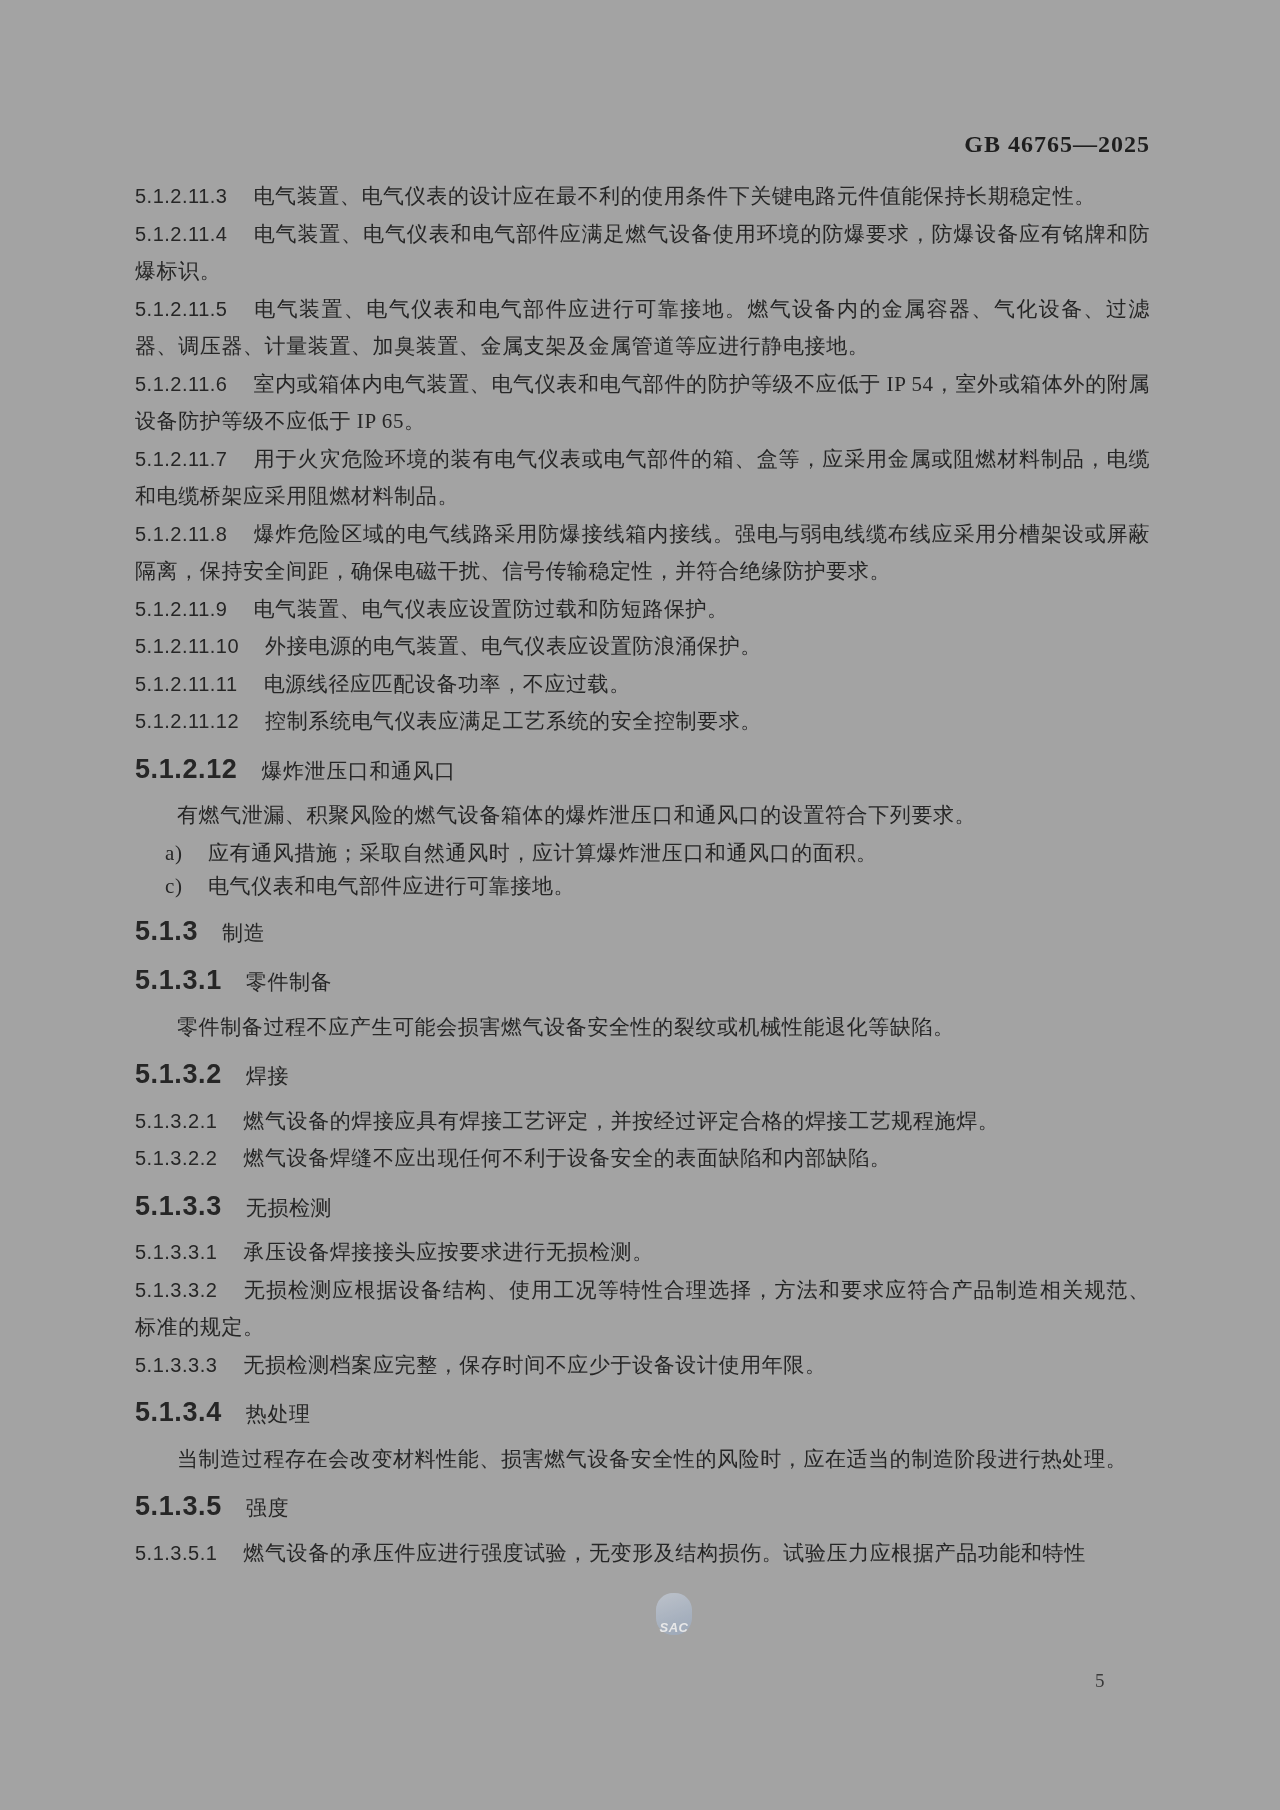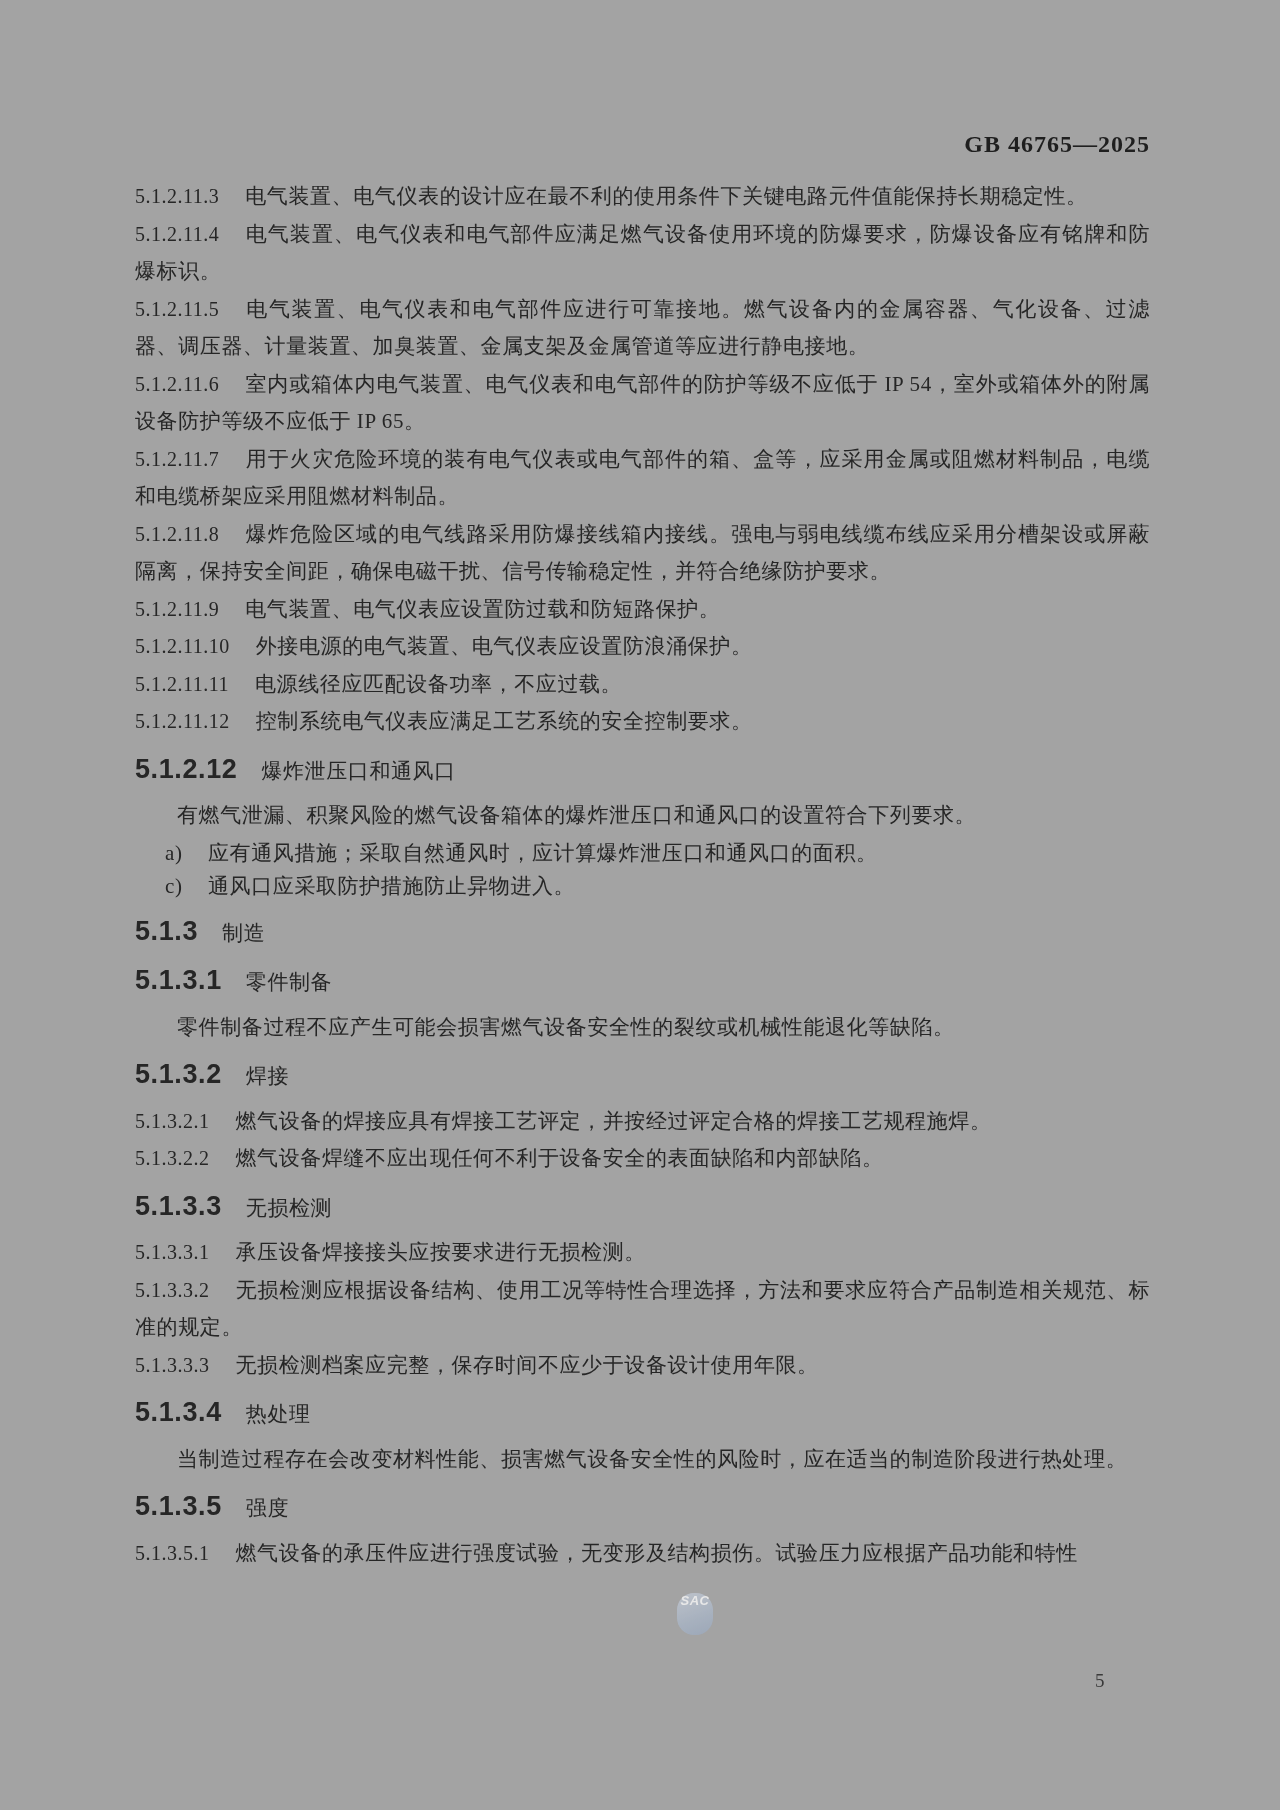--- a/index.html
+++ b/index.html
@@ -20,21 +20,21 @@
     color:#1f1f1f;
   }
   .content{
     position:absolute;top:178px;left:135px;width:1015px;
     font-size:21px;line-height:37.5px;letter-spacing:0.6px;
     text-align:justify;
     z-index:1;
   }
   p{margin:0;}
   .clause .num{
-    font-family:Liberation Serif, serif;
+    font-family:Liberation Sans, sans-serif;
     font-size:20px;
     margin-right:26px;
     letter-spacing:0.5px;
     white-space:nowrap;
   }
   .heading{
     margin-top:10px;margin-bottom:7px;
     font-weight:bold;
   }
   .heading .num{
@@ -56,25 +56,25 @@
     font-family:"Liberation Serif", serif;
   }
   sup{font-size:13px;line-height:0;}
   .page-number{
     position:absolute;top:1670px;left:1095px;
     font-size:19px;color:#3a3a3a;
     font-family:"Liberation Serif", serif;
     z-index:1;
   }
   .watermark{
-    position:absolute;top:1593px;left:677px;
+    position:absolute;top:1593px;left:656px;
     width:36px;height:42px;border-radius:17px;
     background:linear-gradient(160deg,#c6cdd8 0%,#a9b6c8 60%,#9aa9bf 100%);
     opacity:0.75;
-    display:flex;align-items:flex-start;justify-content:center;
+    display:flex;align-items:flex-end;justify-content:center;
     z-index:0;
   }
   .watermark span{
     color:#ffffff;font-family:"Liberation Sans", sans-serif;
     font-size:13px;font-weight:bold;font-style:italic;
     letter-spacing:0.5px;
   }
 </style>
 </head>
 <body>
@@ -101,21 +101,21 @@
     <p class="clause"><span class="num">5.1.2.11.10</span><span>外接电源的电气装置、电气仪表应设置防浪涌保护。</span></p>
     <p class="clause"><span class="num">5.1.2.11.11</span><span>电源线径应匹配设备功率，不应过载。</span></p>
     <p class="clause"><span class="num">5.1.2.11.12</span><span>控制系统电气仪表应满足工艺系统的安全控制要求。</span></p>
 
     <p class="heading"><span class="num">5.1.2.12</span><span class="h-title">爆炸泄压口和通风口</span></p>
 
     <p class="indent-para">有燃气泄漏、积聚风险的燃气设备箱体的爆炸泄压口和通风口的设置符合下列要求。</p>
 
     <div class="list">
       <p class="li"><span class="marker">a)</span><span>应有通风措施；采取自然通风时，应计算爆炸泄压口和通风口的面积。</span></p>
-      <p class="li"><span class="marker">c)</span><span>通风口应采取防护措施防止异物进入。</span></p>
+      <p class="li"><span class="marker">c)</span><span>电气仪表和电气部件应进行可靠接地。</span></p>
     </div>
 
     <p class="heading"><span class="num">5.1.3</span><span class="h-title">制造</span></p>
 
     <p class="heading"><span class="num">5.1.3.1</span><span class="h-title">零件制备</span></p>
 
     <p class="indent-para">零件制备过程不应产生可能会损害燃气设备安全性的裂纹或机械性能退化等缺陷。</p>
 
     <p class="heading"><span class="num">5.1.3.2</span><span class="h-title">焊接</span></p>
 

